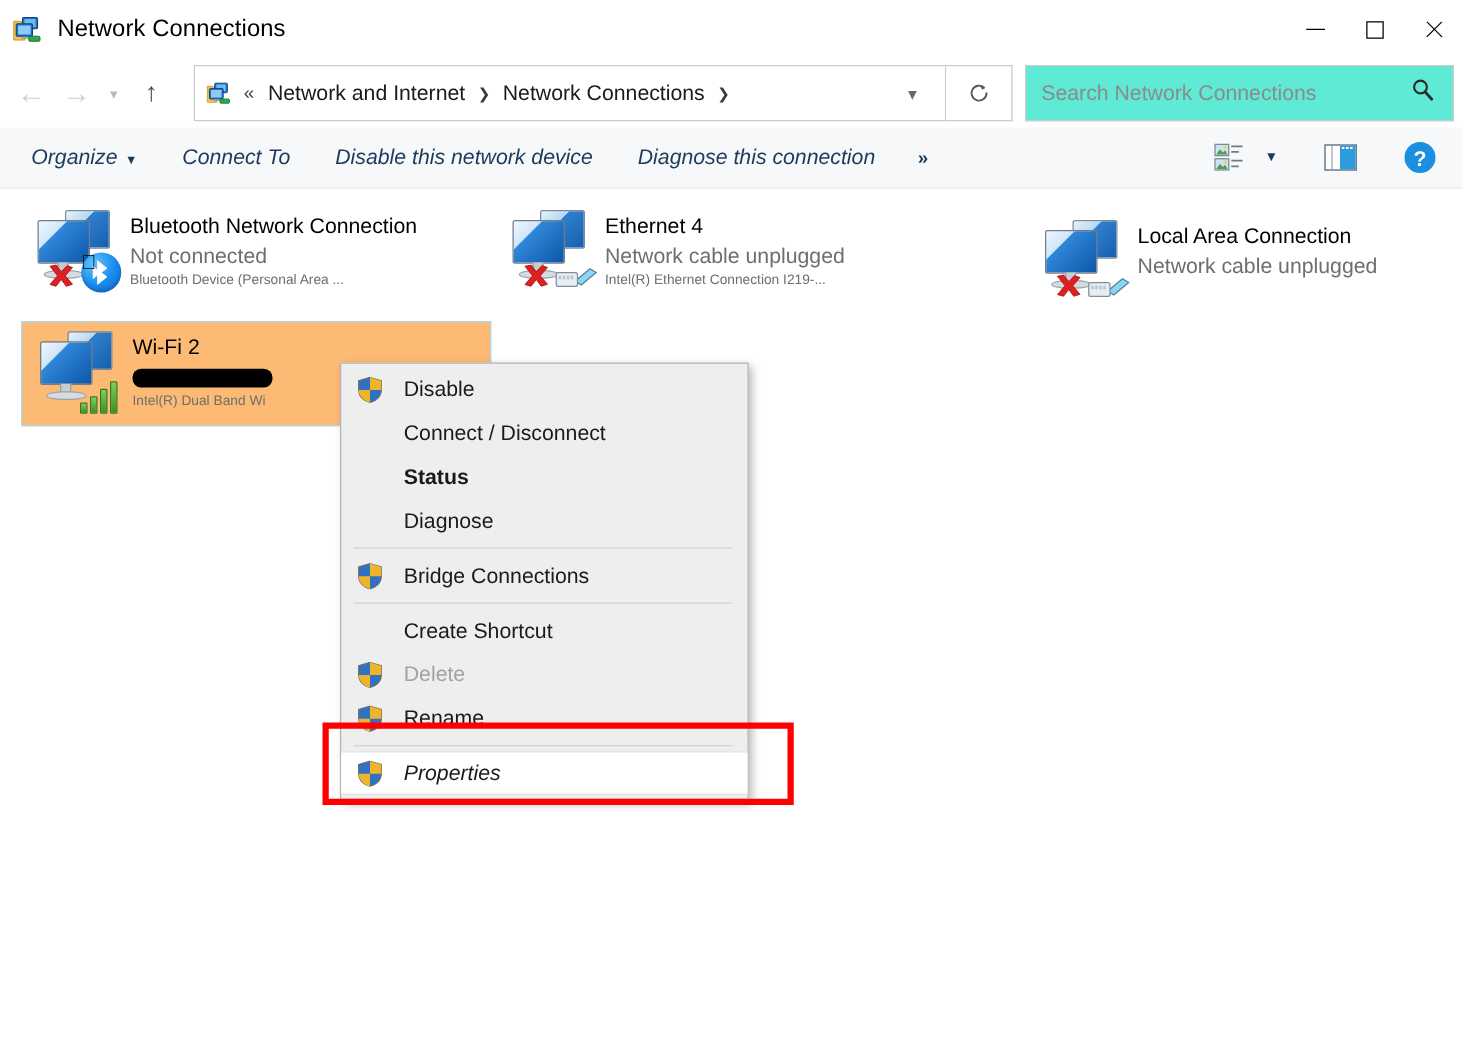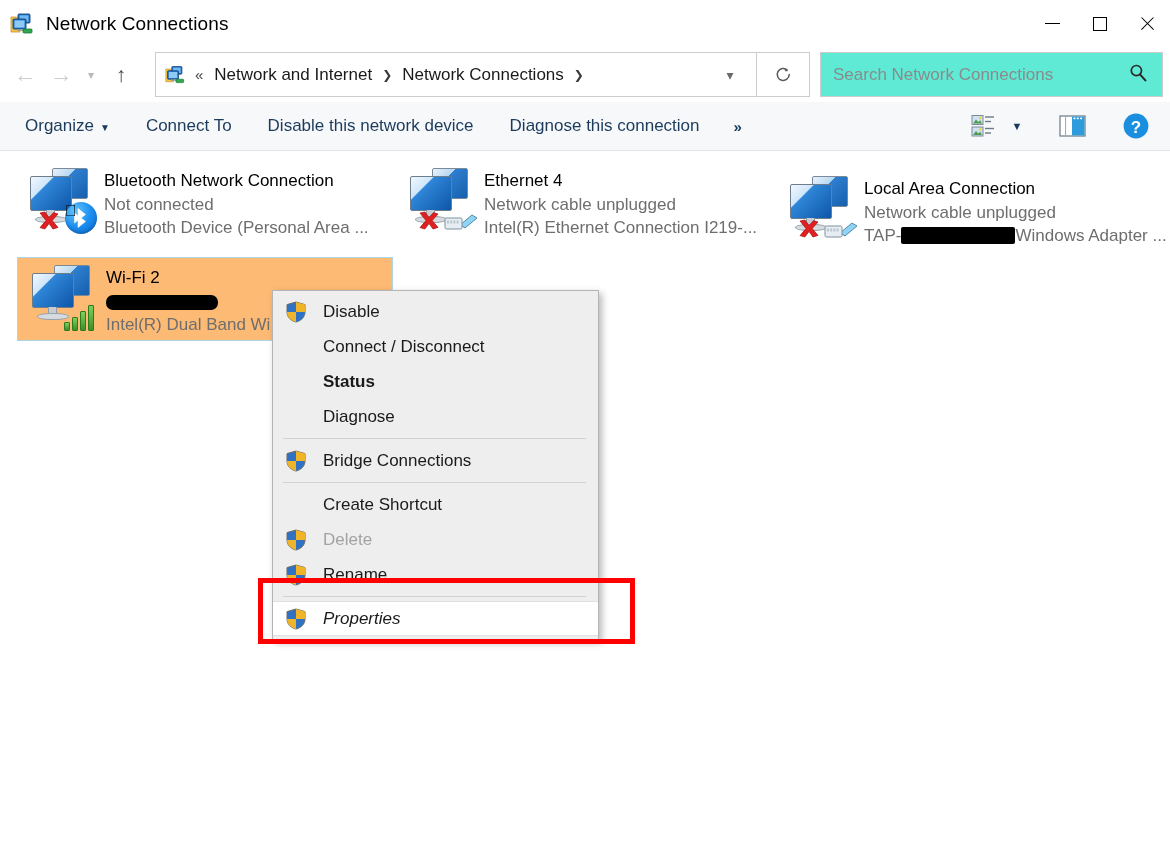--- a/index.html
+++ b/index.html
@@ -128,21 +128,21 @@
   .cmdbar {
     position: absolute; left: 0; top: 102px;
     width: 1170px; height: 49px;
     background: #f6f8fa;
     border-bottom: 1px solid #e3e6e8;
     display: flex; align-items: center;
   }
   .cmd {
     font-size: 17px; color: #1b3a5c;
     padding: 6px 11px; margin: 0 7px;
-    white-space: nowrap; cursor: default;
+    white-space: nowrap; cursor: default; font-style: italic;
   }
   .cmd:first-child { margin-left: 14px; }
   .cmd .caret { font-size: 10px; margin-left: 6px; color:#1b3a5c; }
   .cmd-chevrons {
     font-size: 15px; color: #1b3a5c; font-weight: bold;
     padding: 4px 10px; margin-left: 6px; cursor: default;
   }
   .cmd-right {
     margin-left: auto; display: flex; align-items: center; margin-right: 14px;
   }
@@ -178,21 +178,21 @@
   .conn-text { margin-left: 4px; padding-top: 7px; min-width: 0; }
   .conn-name {
     font-size: 17px; color: #000000;
     white-space: nowrap; margin-bottom: 4px;
   }
   .conn-status {
     font-size: 17px; color: #6e6e6e;
     white-space: nowrap; margin-bottom: 3px;
   }
   .conn-device {
-    font-size: 17px; color: #6e6e6e;
+    font-size: 11px; color: #6e6e6e;
     white-space: nowrap;
   }
   .redacted {
     display: inline-block;
     background: #000000;
     height: 15px;
     vertical-align: middle;
     border-radius: 7px;
   }
   .redacted.flat { border-radius: 2px; height: 17px; vertical-align: -3px; }
@@ -484,23 +484,20 @@
             <rect x="5" y="12.5" width="2" height="3" fill="#b9c6cf"></rect>
             <rect x="8.2" y="12.5" width="2" height="3" fill="#b9c6cf"></rect>
             <rect x="11.4" y="12.5" width="2" height="3" fill="#b9c6cf"></rect>
             <rect x="14.6" y="12.5" width="2" height="3" fill="#b9c6cf"></rect>
           </svg>
         </span>
       </div>
       <div class="conn-text">
         <div class="conn-name">Local Area Connection</div>
         <div class="conn-status">Network cable unplugged</div>
-        <div class="conn-device">
-          <span>TAP-</span><span class="redacted flat" style="width:114px;"></span><span>Windows Adapter ...</span>
-        </div>
       </div>
     </div>
 
     <div class="conn-item selected" style="left:17px; top:106px; width:376px; height:84px;">
       <div class="conn-icons">
         <div class="mon-back"></div>
           <div class="mon-front"></div>
         <div class="mon-neck"></div>
           <div class="mon-base"></div>
         <span class="ic-bars">

